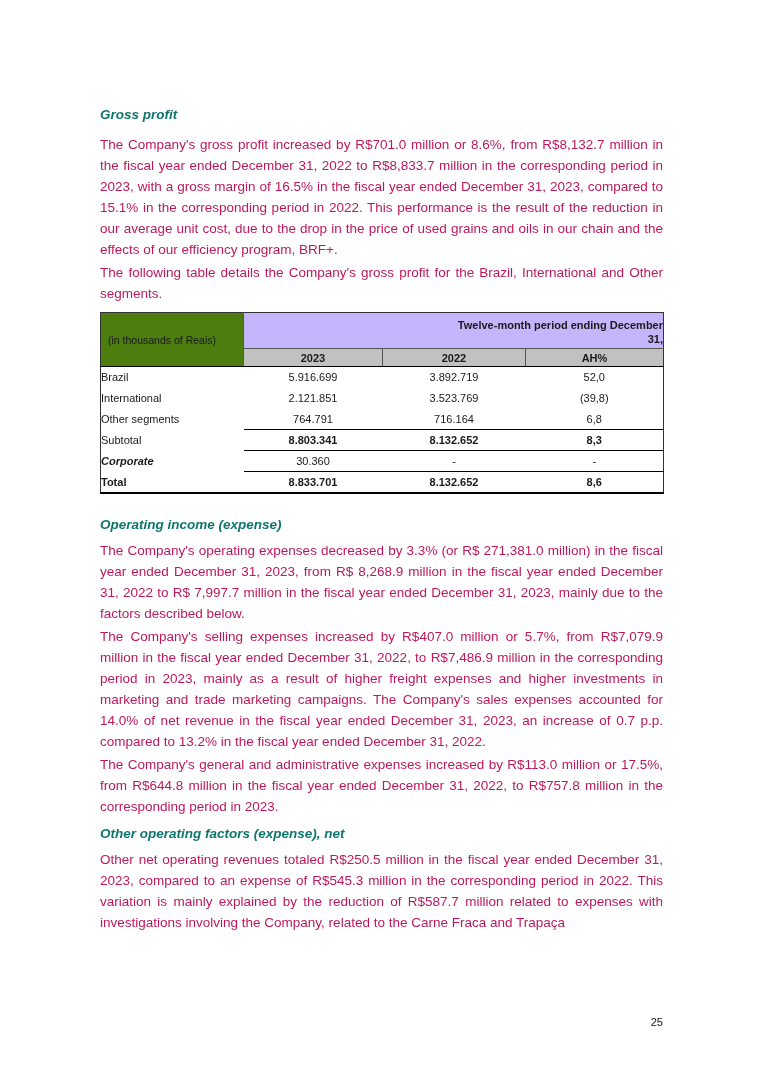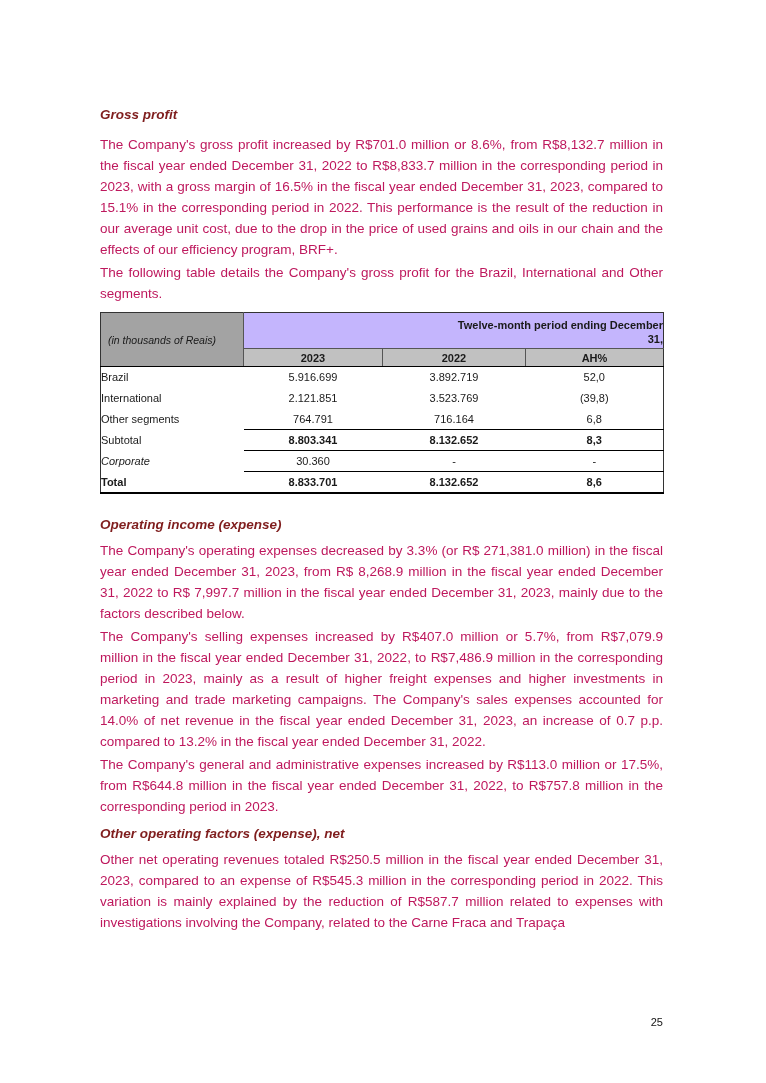--- a/index.html
+++ b/index.html
@@ -13,21 +13,21 @@
     color: #111111;
     padding: 106px 103px 0 100px;
     overflow: hidden;
   }
   .section-heading {
     font-size: 13.5px;
     font-weight: bold;
     font-style: italic;
     line-height: 18px;
     margin: 8px 0 6px 0;
-    color: #7f1d1d;
+    color: #0f766e;
   }
   .section-heading.first { margin-top: 0; margin-bottom: 10px; }
   .para {
     font-size: 13.5px;
     line-height: 21px;
     text-align: justify;
     margin: 0 0 2px 0;
     color: #be185d;
   }
   
@@ -40,22 +40,21 @@
     border-bottom: 2px solid #000000;
     font-size: 11px;
     color: #1a1a1a;
   }
   .fin-table col.c-label { width: 143px; }
   .fin-table col.c-2023  { width: 139px; }
   .fin-table col.c-2022  { width: 143px; }
   .fin-table col.c-ah    { width: 138px; }
   .fin-table th, .fin-table td { vertical-align: middle; }
   .th-unit {
-    background: #a3a3a3;
-    font-style: italic;
+    background: #4d7c0f;
     font-weight: normal;
     font-size: 10.5px;
     text-align: left;
     padding: 4px 4px 4px 7px;
     border-right: 1px solid #555555;
     border-bottom: 1.5px solid #000000;
   }
   .th-span {
     background: #c4b5fd;
     font-weight: bold;
@@ -69,21 +68,21 @@
     background: #c1c1c1;
     font-weight: bold;
     text-align: center;
     height: 18px;
     border-bottom: 1.5px solid #000000;
   }
   .th-col + .th-col { border-left: 1px solid #555555; }
   .fin-table tbody td { height: 21px; text-align: center; }
   .fin-table tbody td.label { text-align: left; }
   tr.row-subtotal td.num { font-weight: bold; border-top: 1.5px solid #000000; }
-  tr.row-corporate td.label { font-style: italic; }
+  tr.row-corporate td.label { font-style: italic; font-weight: bold; }
   tr.row-corporate td.num { border-top: 1.5px solid #000000; }
   tr.row-total td { font-weight: bold; }
   tr.row-total td.num { border-top: 1.5px solid #000000; }
   .page-number {
     position: absolute;
     top: 1016px;
     right: 103px;
     font-size: 11px;
     color: #141414;
   }

